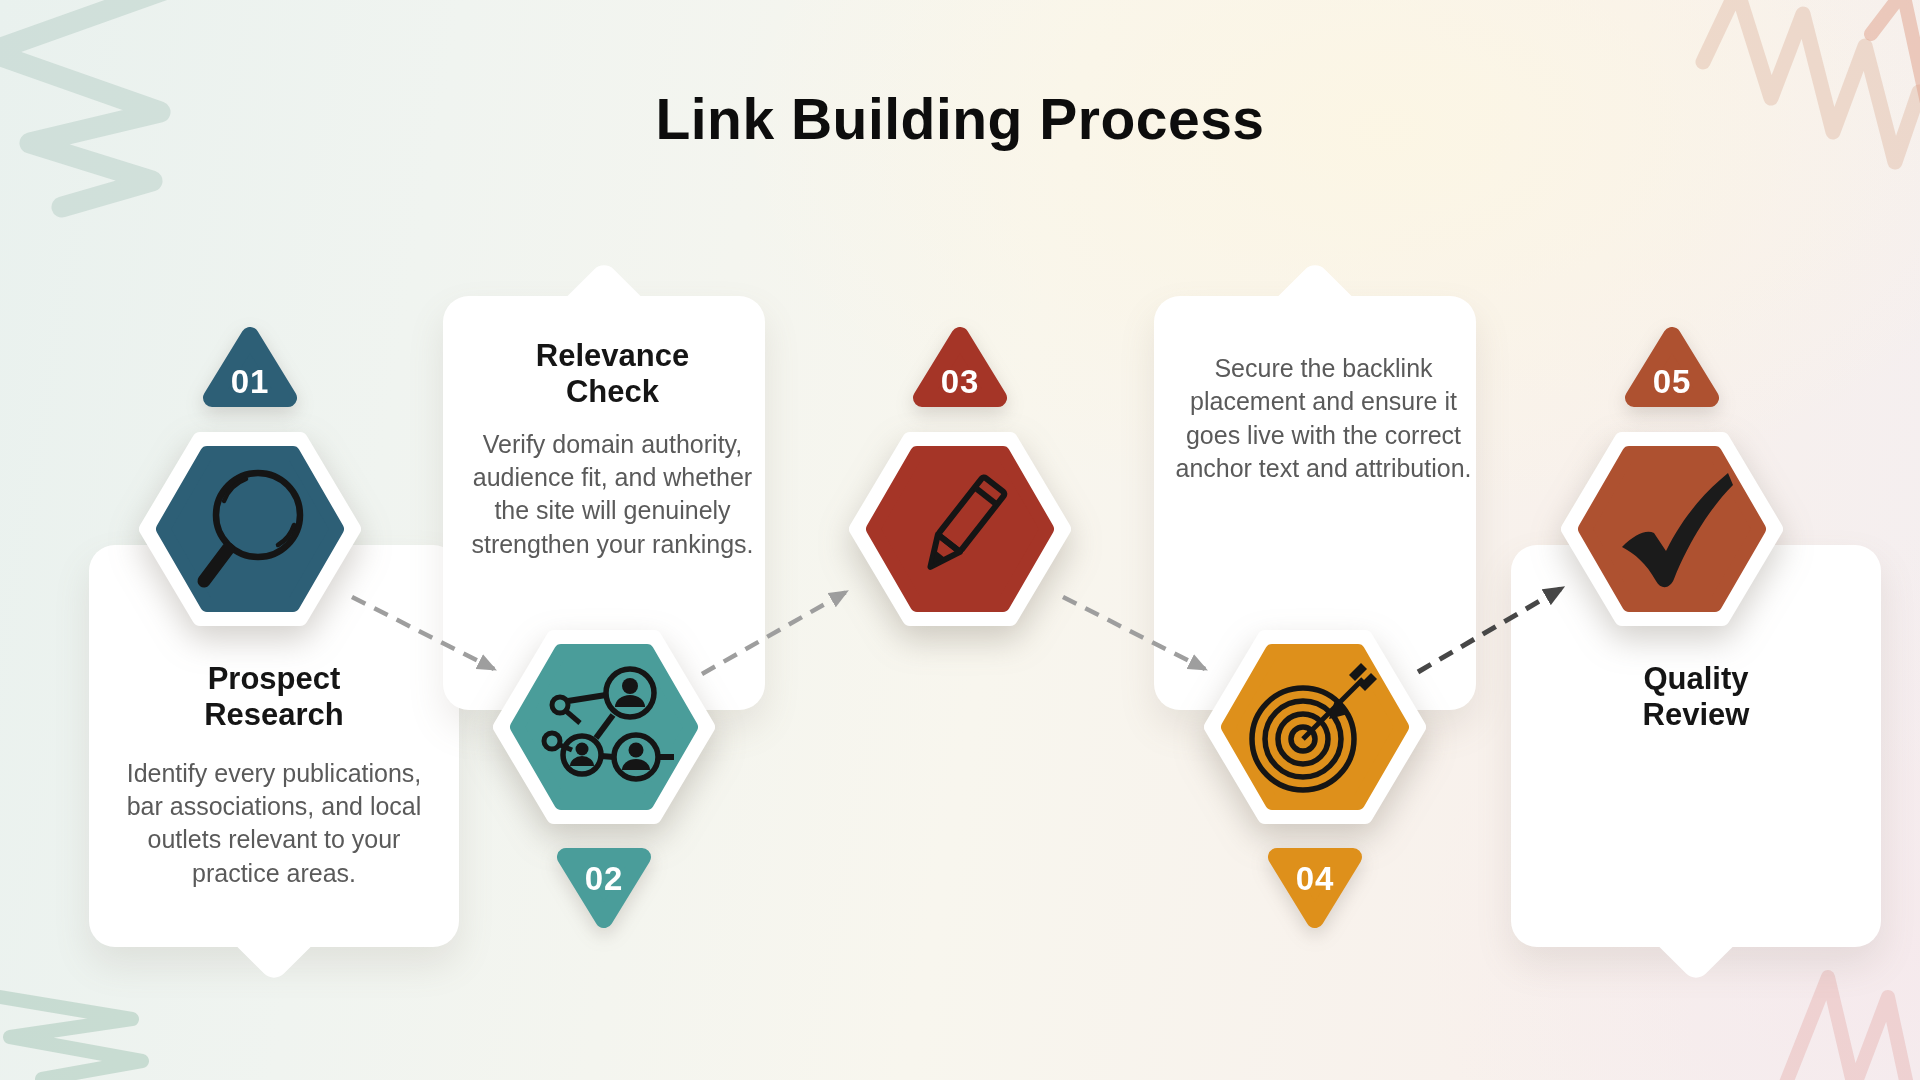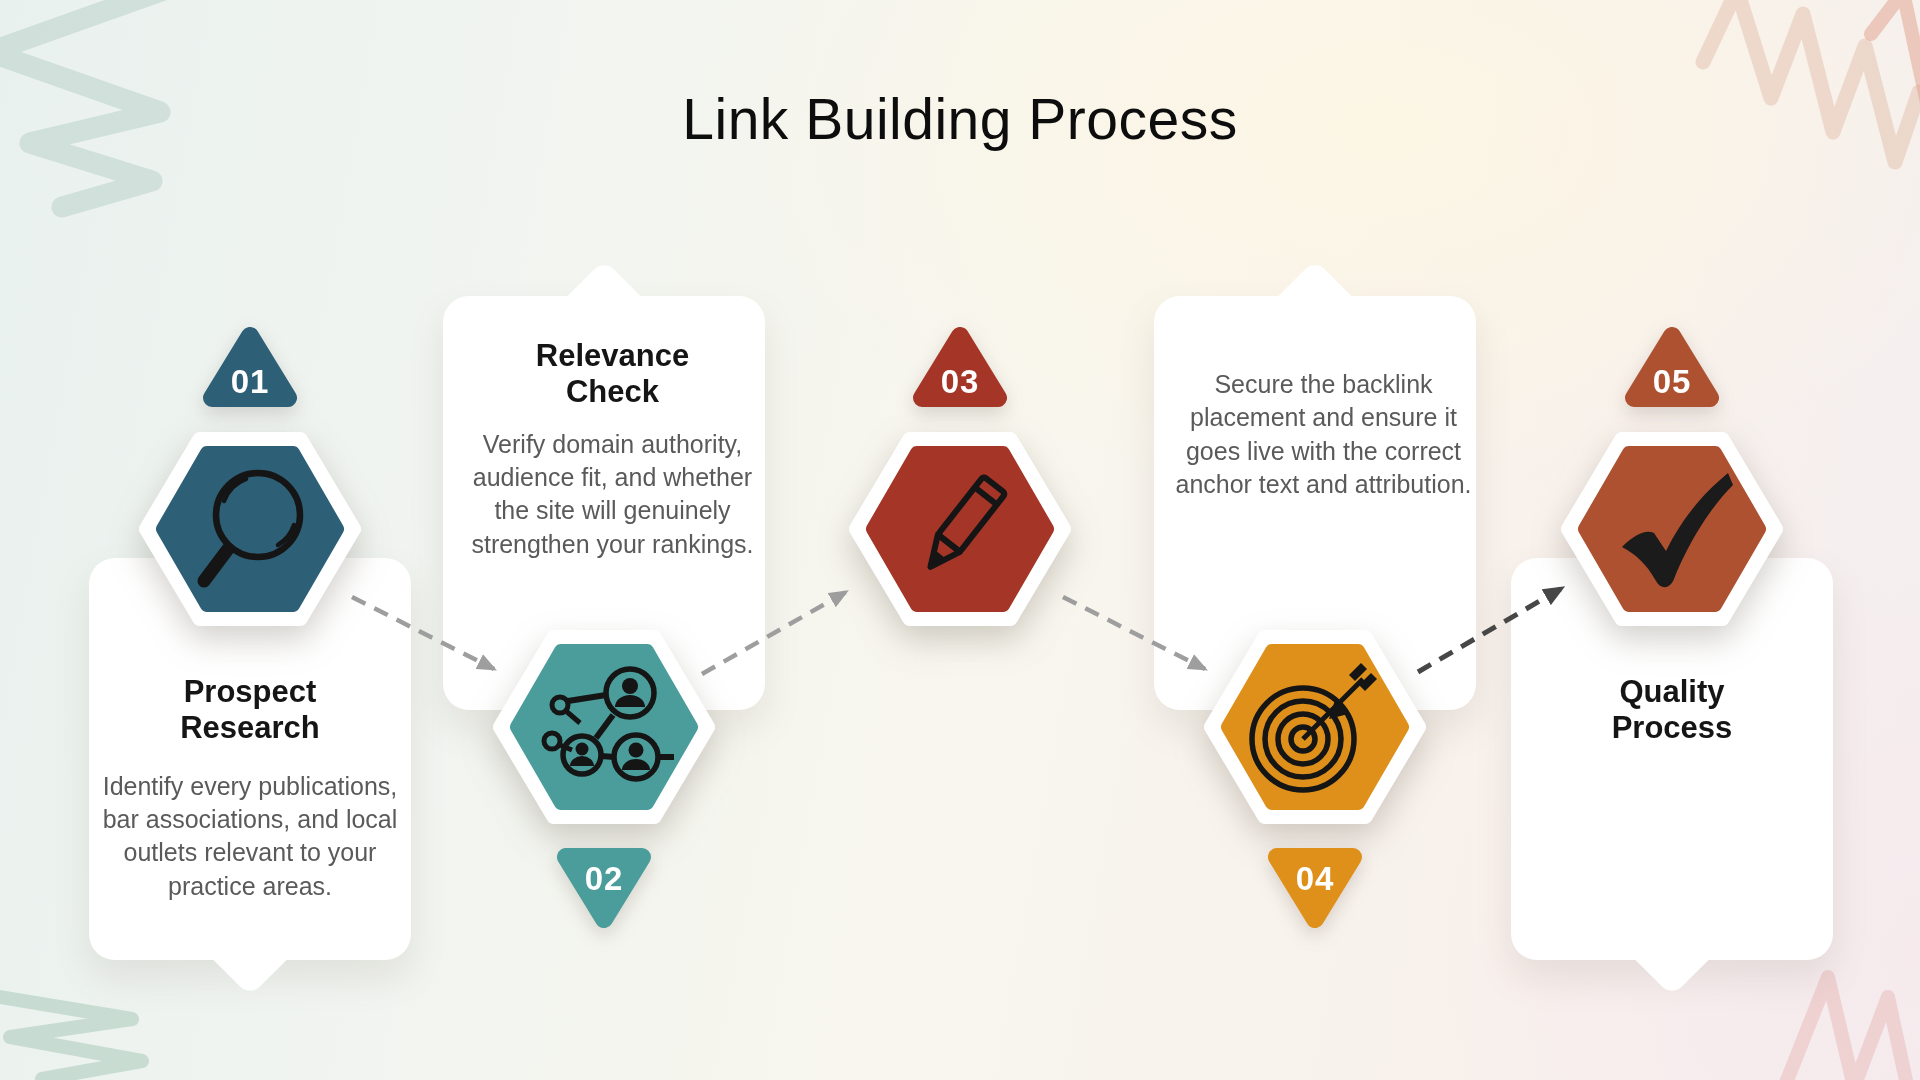--- a/index.html
+++ b/index.html
@@ -3,24 +3,24 @@
 <meta charset="utf-8">
 <style>
   html,body{margin:0;padding:0;}
   body{width:1920px;height:1080px;overflow:hidden;font-family:"Liberation Sans",sans-serif;}
   .canvas{position:relative;width:1920px;height:1080px;
     background:
       radial-gradient(1100px 650px at 72% 12%, rgba(252,246,228,.95), rgba(252,246,228,0) 60%),
       radial-gradient(900px 760px at 100% 88%, rgba(246,233,236,.85), rgba(246,233,236,0) 55%),
       linear-gradient(100deg,#e9f1ee 0%,#f0f4f0 22%,#f8f6ee 52%,#f8f1ec 78%,#f4eef0 100%);}
   .title{position:absolute;top:86px;left:0;width:1920px;text-align:center;
-    font-size:57px;font-weight:400;color:#0d0d0d;letter-spacing:.5px;}
+    font-size:57px;font-weight:700;color:#0d0d0d;letter-spacing:.5px;}
   .card{position:absolute;width:322px;background:#ffffff;border-radius:26px;
     box-shadow:0 18px 36px rgba(125,112,98,.14);z-index:1;}
-  .card-odd{top:558px;height:402px;}
+  .card-odd{top:545px;height:402px;padding-left:48px;}
   .card-even{top:296px;height:414px;}
   .card-odd::after,.card-even::before{content:"";position:absolute;left:50%;width:70px;height:70px;
     background:#fff;border-radius:14px;transform:translateX(-50%) rotate(45deg);}
   .card-odd::after{bottom:-22px;}
   .card-even::before{top:-22px;}
   .card-inner{position:absolute;inset:0;display:flex;flex-direction:column;align-items:center;
     text-align:center;z-index:1;}
   .card-odd .card-inner{padding-top:116px;}
   .card-even .card-inner{padding-top:42px;padding-left:17px;}
   .heading{font-size:31px;font-weight:700;color:#151515;line-height:1.16;white-space:pre-line;}
@@ -160,21 +160,21 @@
         <rect x="56" y="14" width="28" height="74" rx="3"></rect>
         <line x1="56" y1="28" x2="84" y2="28"></line>
         <path d="M56,88 L84,88 L70,118 Z"></path>
         <path d="M64,102 L76,102 L70,114 Z" fill="#151515" stroke="none"></path>
       </g>
     </g>
   </svg>
 
   <div class="card card-even" style="left:1154px">
     <div class="card-inner">
-      <div class="bodytext" style="margin-top:30px">Secure the backlink placement and ensure it goes live with the correct anchor text and attribution.</div>
+      <div class="bodytext" style="margin-top:14px">Secure the backlink placement and ensure it goes live with the correct anchor text and attribution.</div>
     </div>
   </div>
   <svg class="hex" style="left:1202px;top:622px" viewBox="0 0 226 210">
     <path d="M10,105 L63,16 L163,16 L216,105 L163,194 L63,194 Z" fill="#ffffff" stroke="#ffffff" stroke-width="16" stroke-linejoin="round"></path>
     <g color="#de901b">
         <path d="M26,105 L70,29 L156,29 L200,105 L156,181 L70,181 Z" fill="currentColor" stroke="currentColor" stroke-width="14" stroke-linejoin="round"></path>
       </g>
     <g transform="translate(43,35)">
       <g stroke="#151515" fill="none" stroke-width="5.5">
         <circle cx="58" cy="82" r="12"></circle>
@@ -191,21 +191,21 @@
   <svg class="tri" style="left:1263px;top:843px" viewBox="0 0 104 92">
     <g color="#de901b">
         <path d="M14,14 L90,14 L52,76 Z" fill="currentColor" stroke="currentColor" stroke-width="18" stroke-linejoin="round"></path>
       </g>
     <text x="52" y="47" text-anchor="middle" fill="#ffffff">04</text>
   </svg>
 
   <div class="card card-odd" style="left:1511px">
     <div class="card-inner">
       <div class="heading">Quality
-Process</div>
+Review</div>
     </div>
   </div>
   <svg class="tri" style="left:1620px;top:320px" viewBox="0 0 104 92">
     <g color="#ae5130">
         <path d="M52,16 L90,78 L14,78 Z" fill="currentColor" stroke="currentColor" stroke-width="18" stroke-linejoin="round"></path>
       </g>
     <text x="52" y="73" text-anchor="middle" fill="#ffffff">05</text>
   </svg>
   <svg class="hex" style="left:1559px;top:424px" viewBox="0 0 226 210">
     <path d="M10,105 L63,16 L163,16 L216,105 L163,194 L63,194 Z" fill="#ffffff" stroke="#ffffff" stroke-width="16" stroke-linejoin="round"></path>

